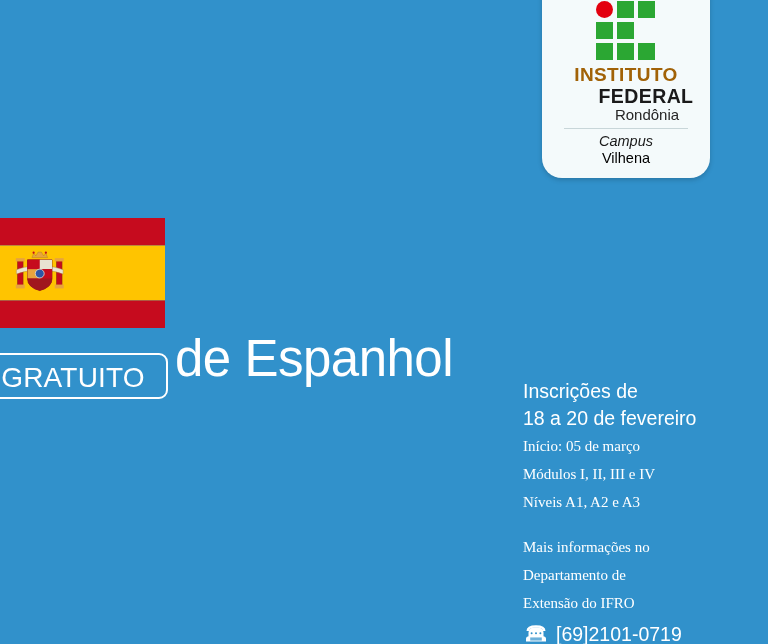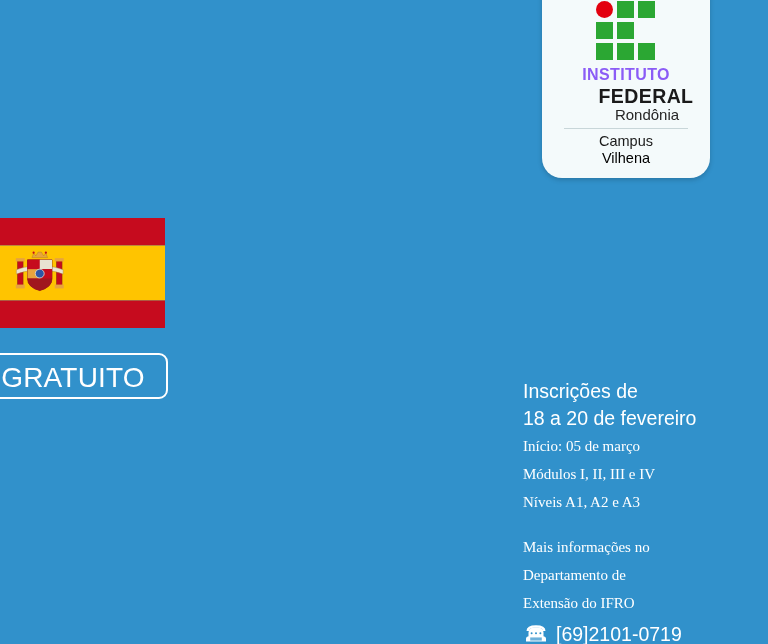--- a/index.html
+++ b/index.html
@@ -41,24 +41,24 @@
   #logo-mark svg { display: block; margin: 0 auto; }
 
   .logo-text-block {
     position: absolute;
     left: 0;
     right: 0;
     text-align: center;
   }
   #logo-instituto {
     top: 79px;
-    font-size: 16px;
+    font-size: 19px;
     font-weight: bold;
     letter-spacing: 0.4px;
-    color: #8b5cf6;
+    color: #a16207;
     line-height: 20px;
   }
   #logo-federal {
     top: 100px;
     font-size: 19.5px;
     font-weight: bold;
     letter-spacing: 0.4px;
     color: #1A1A1A;
     line-height: 20px;
     margin-left: 40px;
@@ -74,20 +74,21 @@
     position: absolute;
     left: 22px;
     right: 22px;
     top: 142px;
     height: 1px;
     background: #C8D6D9;
   }
   #logo-campus {
     top: 147px;
     font-size: 14.5px;
+    font-style: italic;
     color: #1A1A1A;
     line-height: 17px;
   }
   #logo-vilhena {
     top: 164px;
     font-size: 14.5px;
     color: #000000;
     line-height: 17px;
   }
 
@@ -241,20 +242,21 @@
         <circle cx="0" cy="1" r="8" fill="#2E55A5" stroke="#E8E3D2" stroke-width="1.4"></circle>
 
         <path d="M-14,-28 L14,-28 L11,-36 L7,-31 L3,-38 L-3,-38 L-7,-31 L-11,-36 Z" fill="#E8A33D" stroke="#a87c22" stroke-width="0.8"></path>
         <circle cx="-11" cy="-37" r="2" fill="#C60B1E"></circle>
         <circle cx="11" cy="-37" r="2" fill="#C60B1E"></circle>
       </g>
     </svg>
   </div>
 
   <div id="course-title">
+    <span class="line">de Espanhol</span>
   </div>
 
   <div id="gratuito-badge">
     <div id="gratuito-label">GRATUITO</div>
   </div>
 
   <div id="info-panel">
 
     <div class="bold-line">Inscrições de</div>
     <div class="bold-line">18 a 20 de fevereiro</div>

